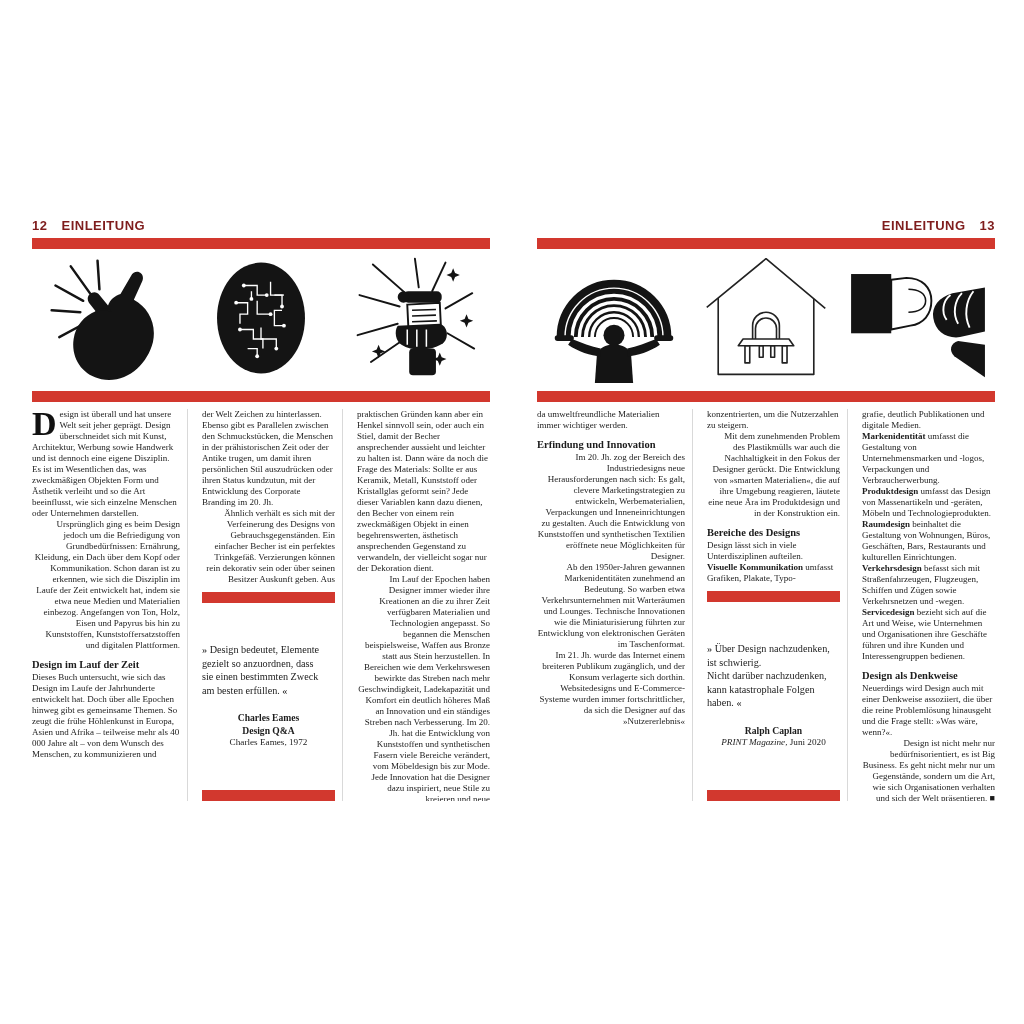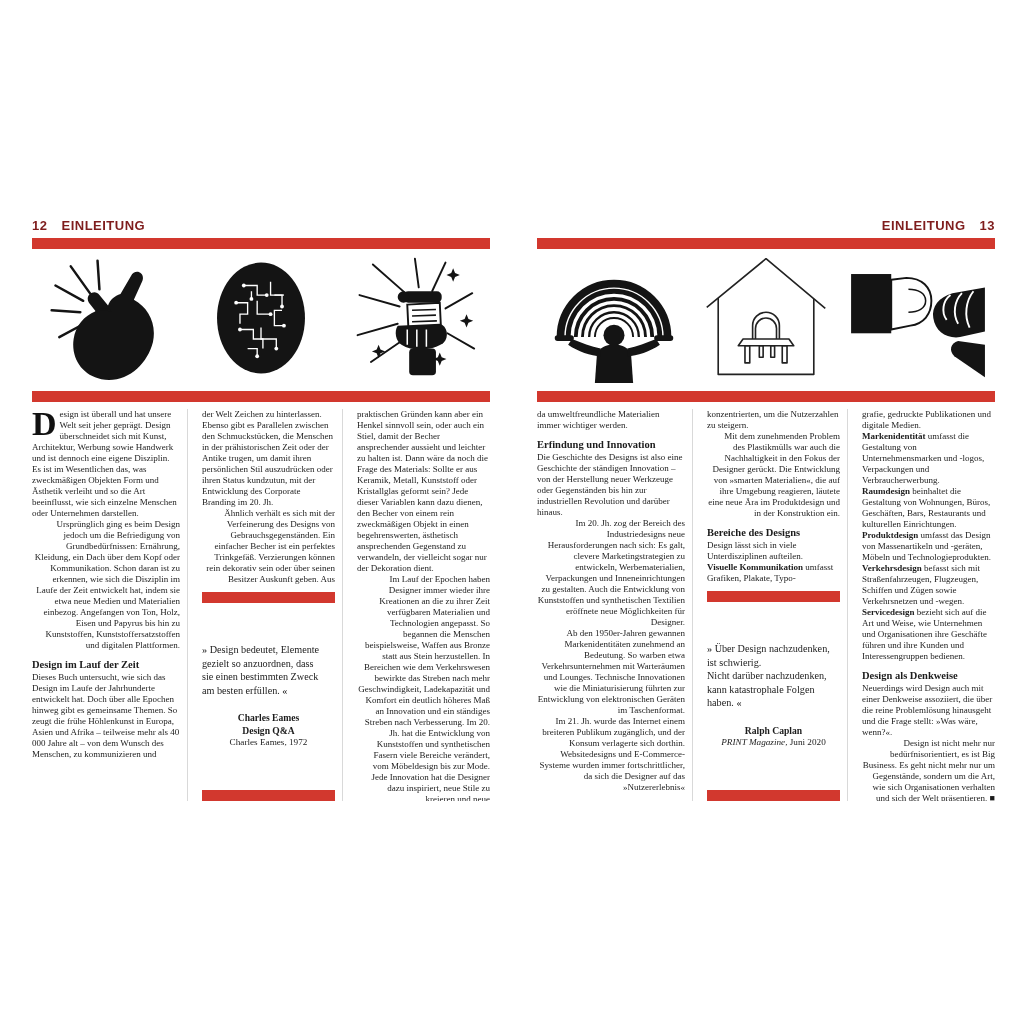--- a/index.html
+++ b/index.html
@@ -214,21 +214,20 @@
           <path class="ink" d="M140,96 L112,92 C104,94 102,102 108,108 L140,130 Z"></path>
         </svg>
       </figure>
     </div>
 
     <div class="fullbar"></div>
     <div class="cols">
         <div class="col">
           <p class="p">da umweltfreundliche Materialien immer wichtiger werden.</p>
           <h3 class="h">Erfindung und Innovation</h3>
-          <p class="p">Die Geschichte des Designs ist also eine Geschichte der ständigen Innovation – von der Herstellung neuer Werkzeuge oder Gegenständen bis hin zur industriellen Revolution und darüber hinaus.</p>
           <p class="p ind">Im 20. Jh. zog der Bereich des Industriedesigns neue Herausforderungen nach sich: Es galt, clevere Marketingstrategien zu entwickeln, Werbematerialien, Verpackungen und Inneneinrichtungen zu gestalten. Auch die Entwicklung von Kunststoffen und synthetischen Textilien eröffnete neue Möglichkeiten für Designer.</p>
           <p class="p ind">Ab den 1950er-Jahren gewannen Markenidentitäten zunehmend an Bedeutung. So warben etwa Verkehrsunternehmen mit Warteräumen und Lounges. Technische Innovationen wie die Miniaturisierung führten zur Entwicklung von elektronischen Geräten im Taschenformat.</p>
           <p class="p ind">Im 21. Jh. wurde das Internet einem breiteren Publikum zugänglich, und der Konsum verlagerte sich dorthin. Websitedesigns und E-Commerce-Systeme wurden immer fortschrittlicher, da sich die Designer auf das »Nutzererlebnis«</p>
         </div>
         <div class="col">
           <p class="p">konzentrierten, um die Nutzerzahlen zu steigern.</p>
           <p class="p ind">Mit dem zunehmenden Problem des Plastikmülls war auch die Nachhaltigkeit in den Fokus der Designer gerückt. Die Entwicklung von »smarten Materialien«, die auf ihre Umgebung reagieren, läutete eine neue Ära im Produktdesign und in der Konstruktion ein.</p>
           <h3 class="h">Bereiche des Designs</h3>
           <p class="p">Design lässt sich in viele Unterdisziplinen aufteilen.</p>
           <p class="p"><b>Visuelle Kommunikation</b> umfasst Grafiken, Plakate, Typo-</p>
@@ -238,24 +237,24 @@
 Nicht darüber nachzudenken,
 kann katastrophale Folgen
 haben. «</div>
           <div class="qattr">
             <div><b>Ralph Caplan</b></div>
             <div><i>PRINT Magazine</i>, Juni 2020</div>
           </div>
           <div class="rb bottom"></div>
         </div>
         <div class="col">
-          <p class="p">grafie, gedruckte Publikationen und digitale Medien.</p>
+          <p class="p">grafie, deutlich Publikationen und digitale Medien.</p>
           <p class="p"><b>Markenidentität</b> umfasst die Gestaltung von Unternehmensmarken und -logos, Verpackungen und Verbraucherwerbung.</p>
+          <p class="p"><b>Produktdesign</b> umfasst das Design von Massenartikeln und -geräten, Möbeln und Technologieprodukten.</p>
           <p class="p"><b>Raumdesign</b> beinhaltet die Gestaltung von Wohnungen, Büros, Geschäften, Bars, Restaurants und kulturellen Einrichtungen.</p>
-          <p class="p"><b>Produktdesign</b> umfasst das Design von Massenartikeln und -geräten, Möbeln und Technologieprodukten.</p>
           <p class="p"><b>Verkehrsdesign</b> befasst sich mit Straßenfahrzeugen, Flugzeugen, Schiffen und Zügen sowie Verkehrsnetzen und -wegen.</p>
           <p class="p"><b>Servicedesign</b> bezieht sich auf die Art und Weise, wie Unternehmen und Organisationen ihre Geschäfte führen und ihre Kunden und Interessengruppen bedienen.</p>
           <h3 class="h">Design als Denkweise</h3>
           <p class="p">Neuerdings wird Design auch mit einer Denkweise assoziiert, die über die reine Problemlösung hinausgeht und die Frage stellt: »Was wäre, wenn?«.</p>
           <p class="p ind">Design ist nicht mehr nur bedürfnisorientiert, es ist Big Business. Es geht nicht mehr nur um Gegenstände, sondern um die Art, wie sich Organisationen verhalten und sich der Welt präsentieren. ■</p>
         </div>
       </div>
   </div>
 </div>
 

